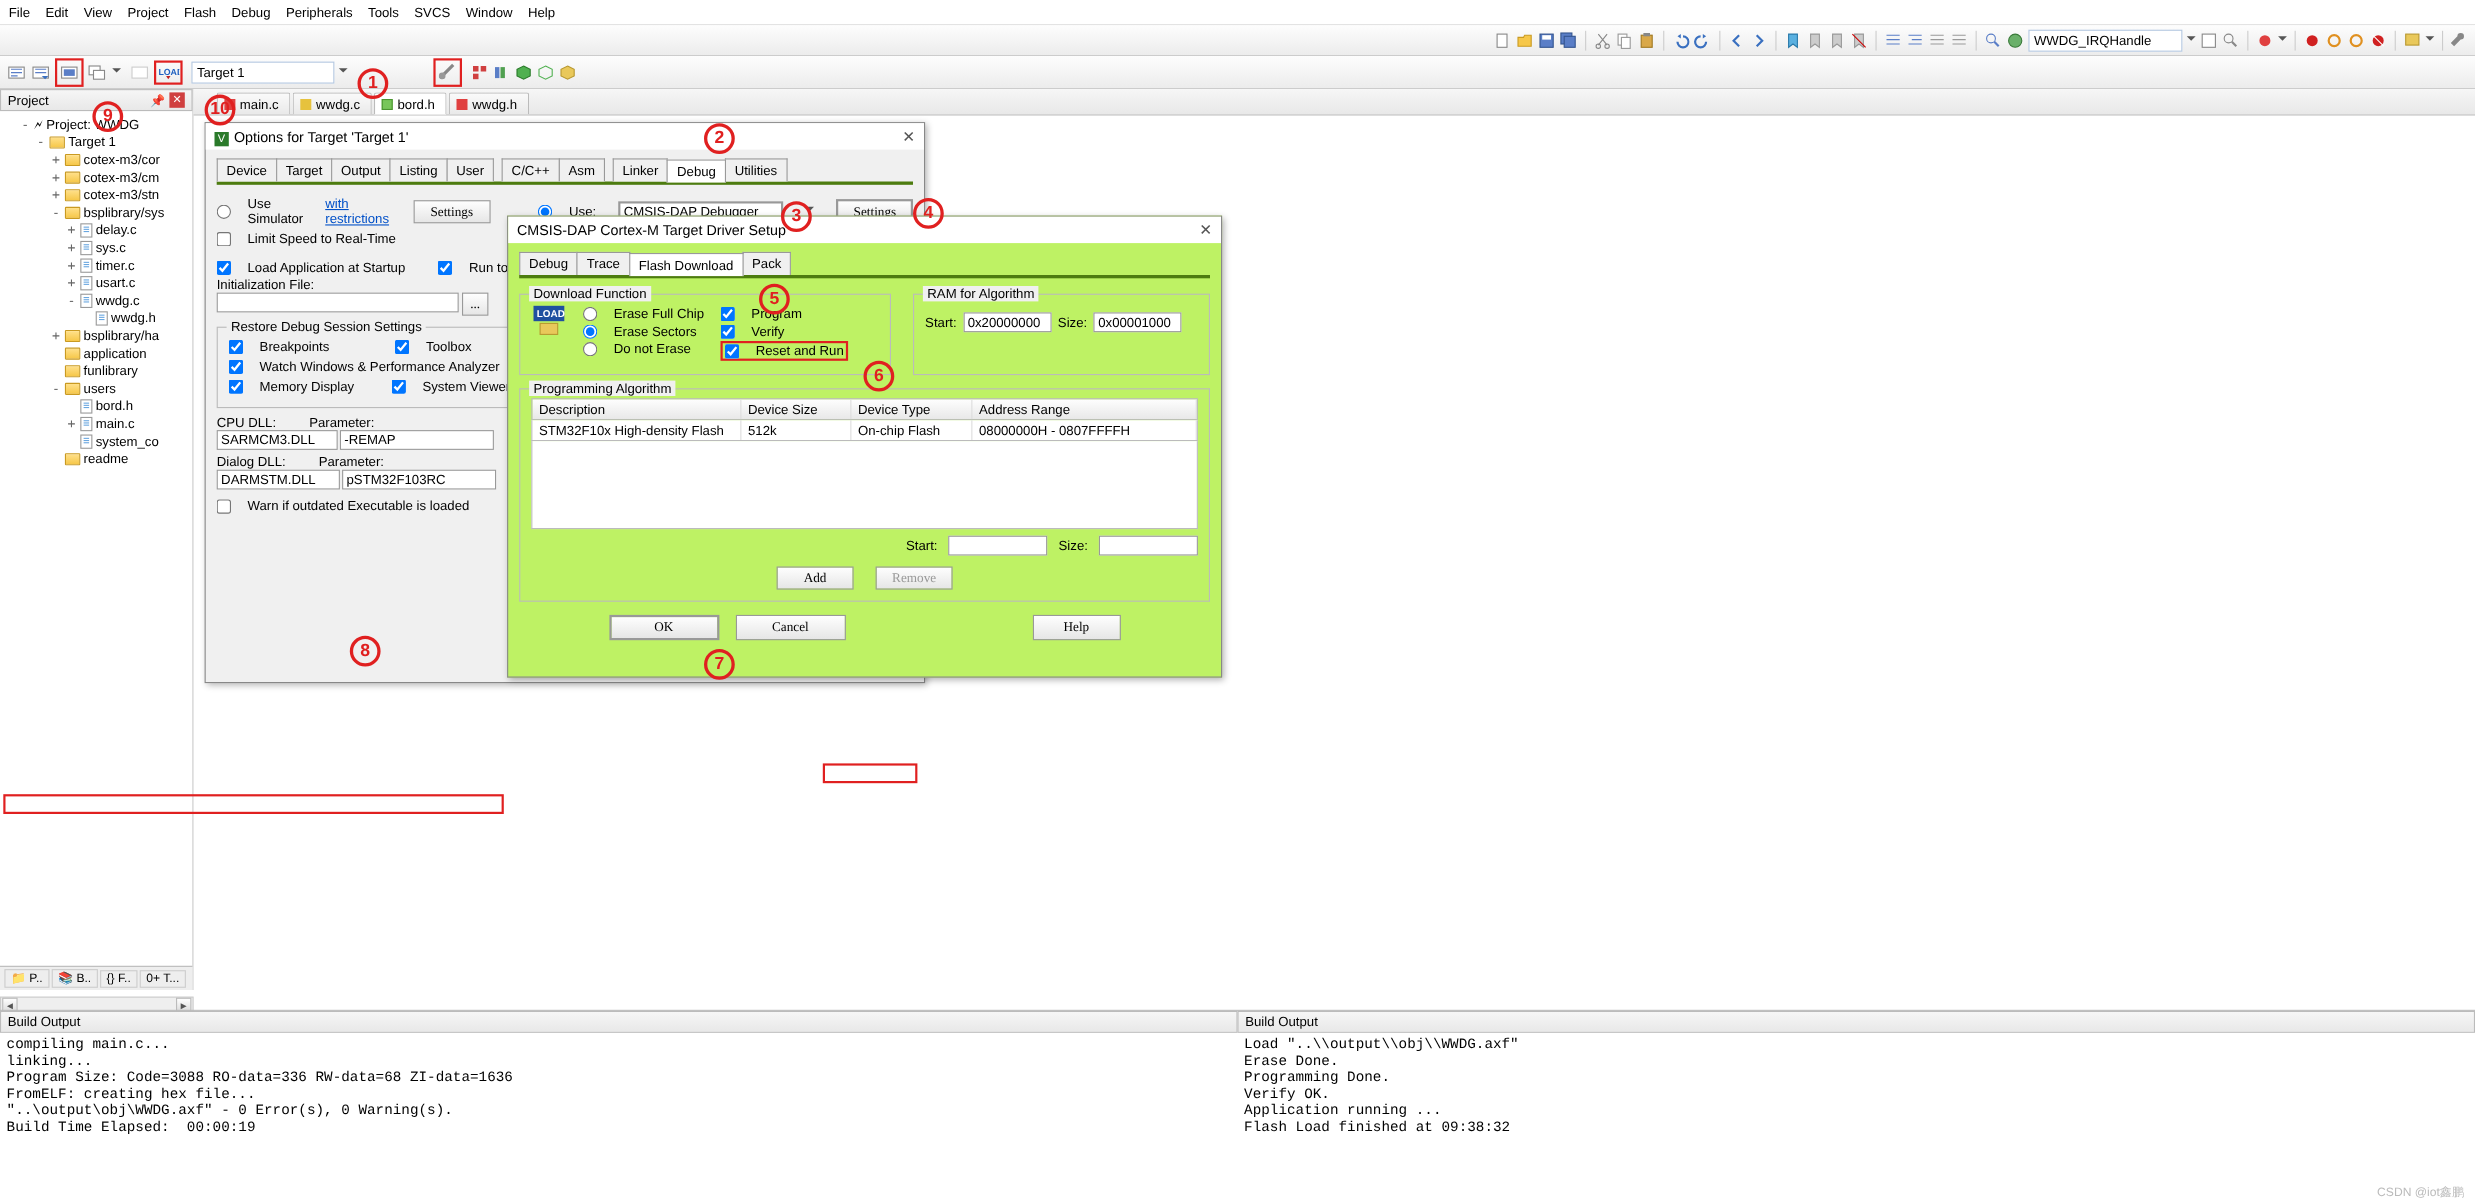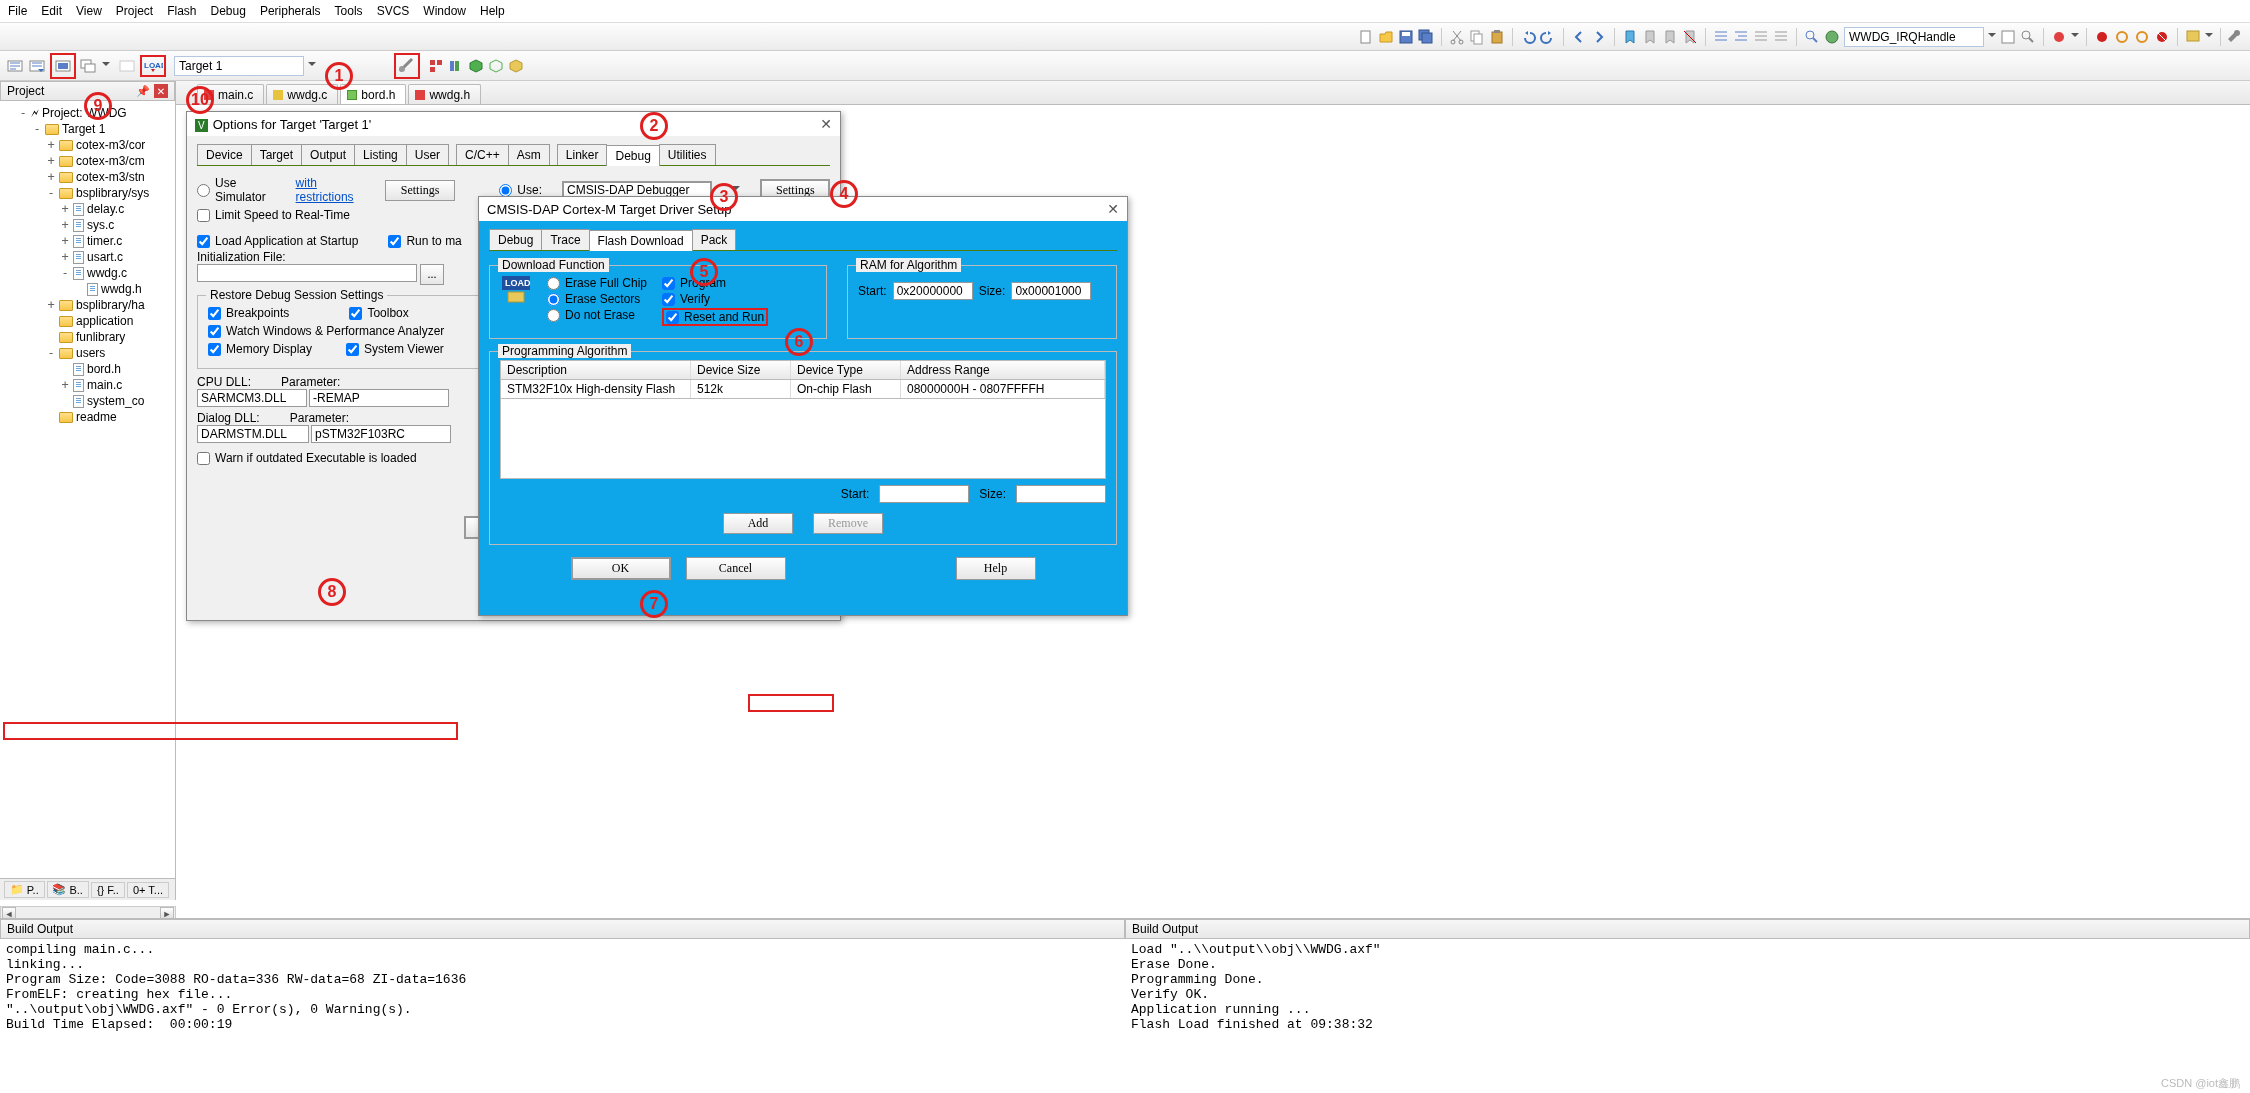--- a/index.html
+++ b/index.html
@@ -24,26 +24,26 @@
 .tree .exp { color:#666; font-family:monospace; width:10px; display:inline-block; text-align:center;}
 .tabstrip { display: flex; background: linear-gradient(#f6f6f6,#e8e8e8); border-bottom: 1px solid #bbb; height: 24px; align-items: flex-end; padding-left: 4px; gap:2px;}
 .tab { display:flex; align-items:center; gap:4px; padding: 3px 10px 2px 6px; border:1px solid #bbb; border-bottom:none; background: linear-gradient(#fafafa,#e9e9e9); border-radius: 2px 2px 0 0; font-size:12px;}
 .tab .sq { width:10px; height:10px; display:inline-block;}
 .sq.red{background:#e04040;} .sq.yellow{background:#e6c23d;} .sq.green{background:#78c65a;border:1px solid #4b9430;}
 .content-area { flex:1; background:#fff; position:relative;}
 .dialog { position:absolute; background:#f0f0f0; border:1px solid #888; box-shadow:2px 2px 6px rgba(0,0,0,.3); }
 .dlg-title { display:flex; align-items:center; justify-content:space-between; padding:4px 8px; background:#fff; font-size:13px;}
 .dlg-title .x { font-size:14px; color:#555;}
 .dlg-body { padding: 8px 10px; font-size:12px;}
-.tab-control { display:flex; border-bottom:1px solid #4d7c0f; margin-bottom:8px;}
+.tab-control { display:flex; border-bottom:3px solid #4d7c0f; margin-bottom:8px;}
 .tab-control .tc { padding:3px 8px; border:1px solid #999; border-bottom:none; background:#f0f0f0; margin-right:-1px; font-family:"Microsoft Sans Serif",sans-serif; font-size:12px;}
 .tab-control .tc.active{background:#fff; position:relative; top:1px;}
 .grp { border:1px solid #bbb; padding:8px 10px 10px; margin:6px 0; position:relative;}
 .grp-title{position:absolute; top:-8px; left:8px; background:#f0f0f0; padding:0 4px; font-size:12px;}
-.chk, .rad { display:flex; align-items:center; gap:5px; margin:2px 0;}
+.chk, .rad { display:flex; align-items:center; gap:15px; margin:2px 0;}
 .chk input, .rad input { margin:0;}
 .btn { background:linear-gradient(#fefefe,#e6e6e6); border:1px solid #999; padding:2px 14px; font-family:"SimSun","Microsoft Sans Serif"; font-size:12px; min-width:70px;}
 .txt-in { border:1px solid #999; background:#fff; padding:1px 3px; font-size:12px; height:18px;}
 .list-hdr { display:flex; background:linear-gradient(#fefefe,#e8e8e8); border:1px solid #bbb; font-size:12px;}
 .list-hdr div,.list-row div{padding:2px 6px; border-right:1px solid #ddd;}
 .list-row{display:flex; background:#fff; border:1px solid #bbb; border-top:none; font-size:12px;}
 .build-output { position:absolute; bottom:0; left:0; right:0; height:175px; display:flex; border-top:1px solid #bbb;}
 .build-col { flex:1; display:flex; flex-direction:column;}
 .build-col .hdr{ background:linear-gradient(#f6f6f6,#e8e8e8); border:1px solid #bbb; padding:2px 6px; font-size:12px;}
 .build-text{ flex:1; background:#fff; font-family:"Courier New",monospace; font-size:13px; padding:3px 6px; white-space:pre; overflow:auto;}
@@ -592,21 +592,21 @@
             <input type="checkbox" style="">
             <span>Warn if outdated Executable is loaded</span>
           </label>
         <div style="text-align:right;margin-top:8px"><button class="btn">Manage Com</button></div>
         <div style="text-align:center;margin-top:22px">
           <button class="btn red-box" style="width:100px;border-width:2px;font-family:SimSun">OK</button>
         </div>
       </div>
     </div>
 
-    <div class="dialog" style="left:302px; top:115px; width:650px; height:420px;background:#0ea5e9">
+    <div class="dialog" style="left:285px; top:115px; width:650px; height:420px;background:#bef264">
       <div class="dlg-title">
         <span>CMSIS-DAP Cortex-M Target Driver Setup</span>
         <span class="x">✕</span>
       </div>
       <div class="dlg-body">
         <div class="tab-control">
           <span class="tc">Debug</span>
           <span class="tc">Trace</span>
           <span class="tc active red-box">Flash Download</span>
           <span class="tc">Pack</span>

